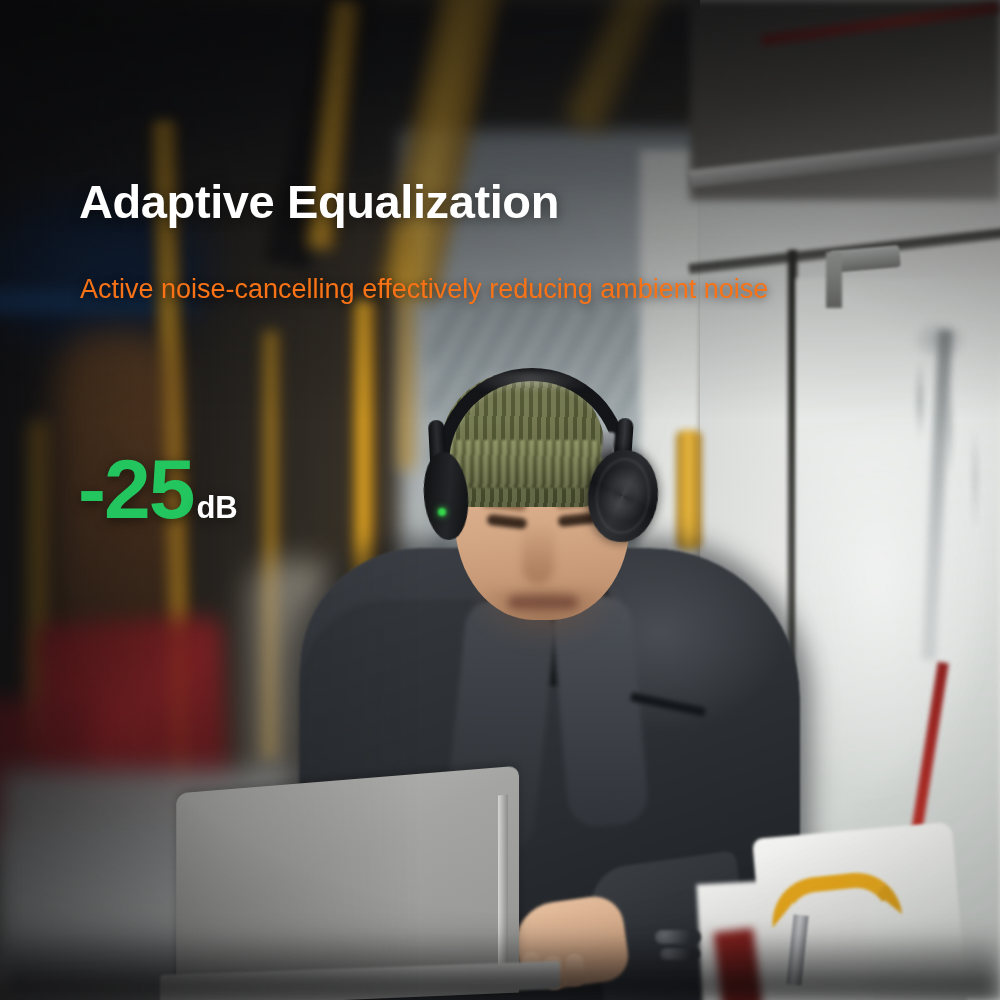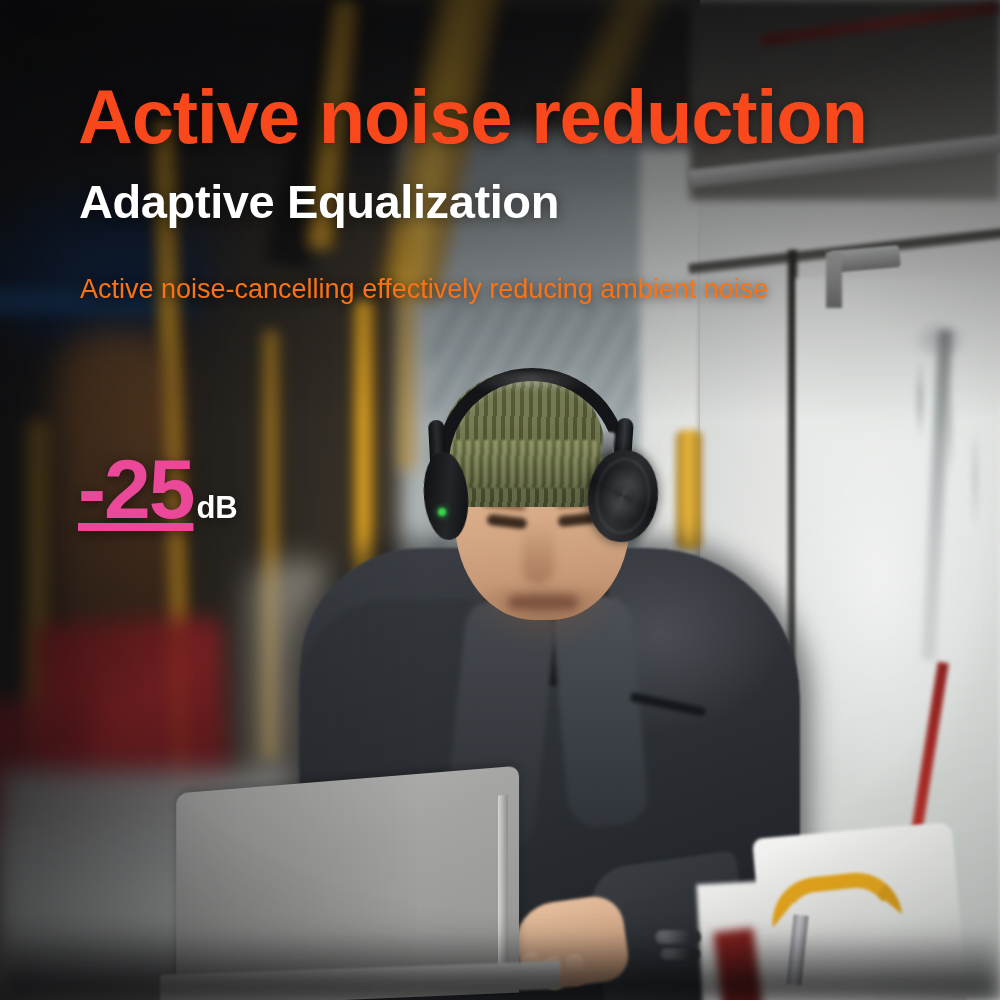--- a/index.html
+++ b/index.html
@@ -455,21 +455,21 @@
     position:absolute; left:79px; top:418px;
     color:#ffffff; font-size:24px; font-weight:600; white-space:nowrap;
     text-shadow:0 2px 9px rgba(0,0,0,.65);
   }
   .stat-value{
     position:absolute; left:78px; top:447px;
     display:flex; align-items:baseline; white-space:nowrap;
     text-shadow:0 3px 12px rgba(0,0,0,.5);
   }
   .stat-number{
-    font-size:84px; font-weight:700; color:#ec4899; line-height:1; letter-spacing:-2px;text-decoration:underline;
+    font-size:84px; font-weight:700; color:#22c55e; line-height:1; letter-spacing:-2px;
   }
   .stat-unit{
     font-size:31px; font-weight:700; color:#ffffff; line-height:1; margin-left:3px;
   }
 </style>
 </head>
 <body>
 
 <div id="stage">
 
@@ -567,21 +567,20 @@
     <div class="person coat-btn2"></div>
 
     <div class="sl floor-dark"></div>
     <div class="sl left-darken"></div>
     <div class="sl top-darken"></div>
     <div class="sl vignette"></div>
   </div>
 
   <div class="overlay">
 
-    <div class="headline">Active noise reduction</div>
 
     <div class="subhead">Adaptive Equalization</div>
 
     <div class="blurb">
       <div>Active noise-cancelling effectively reducing ambient noise</div>
     </div>
 
 
     <div class="stat-value">
       <span class="stat-number">-25</span>

